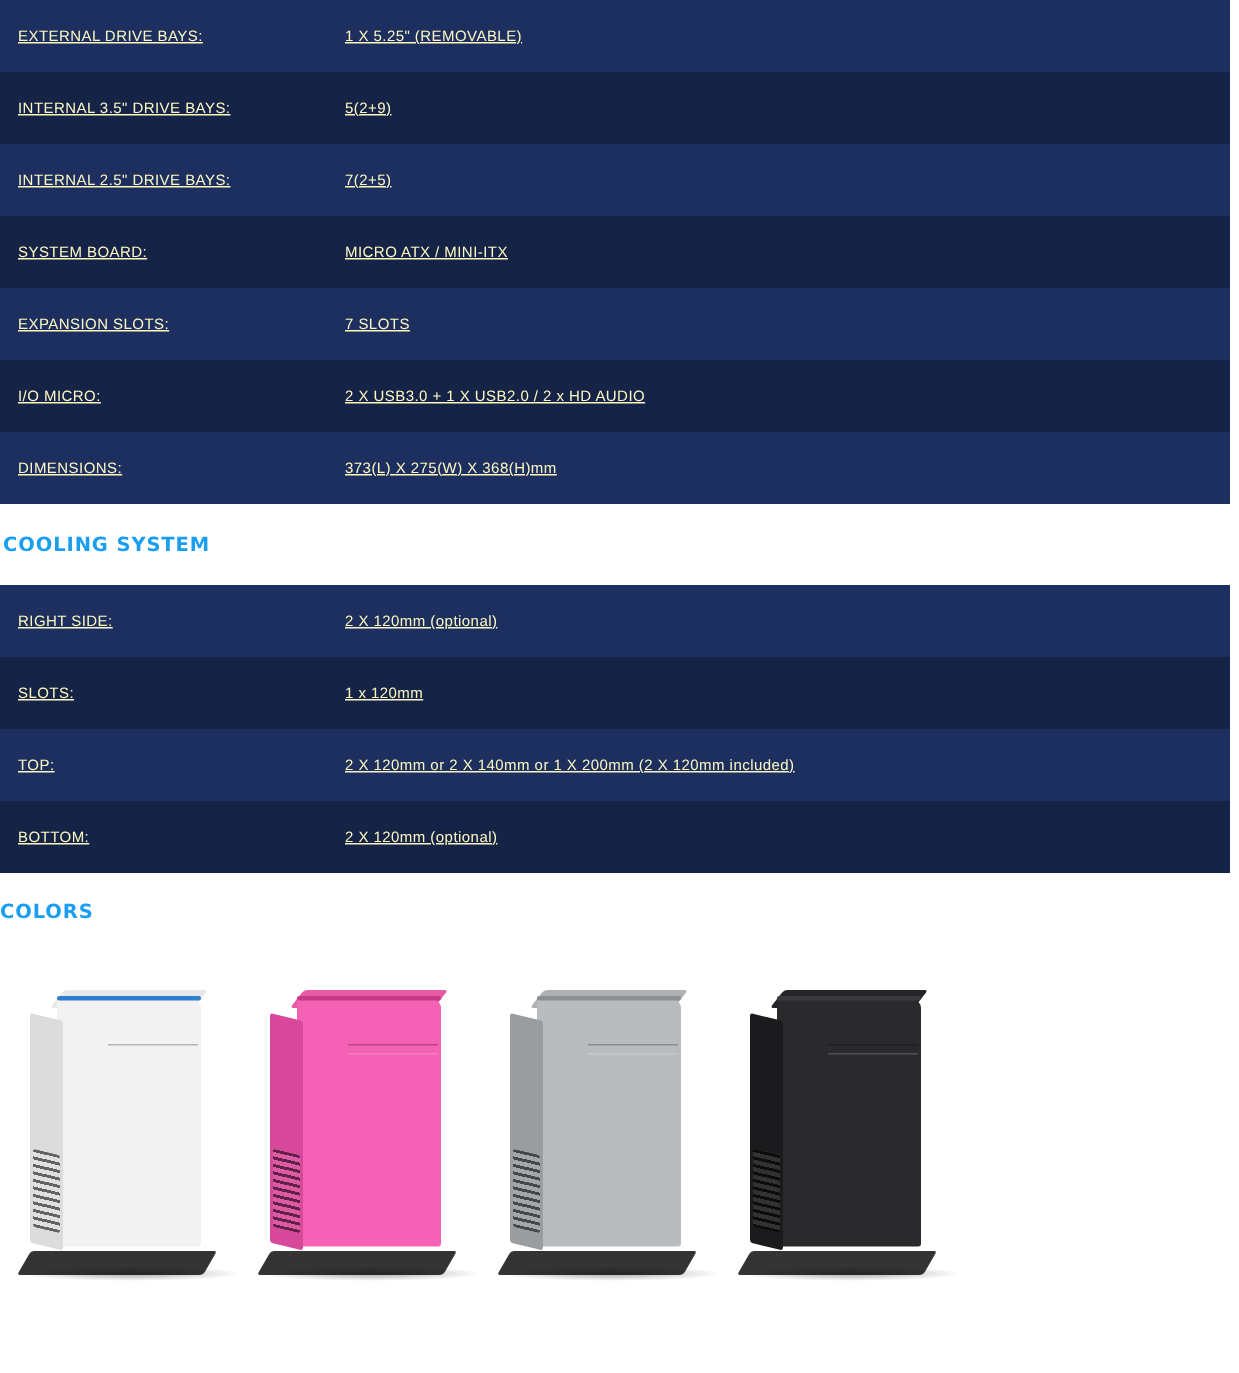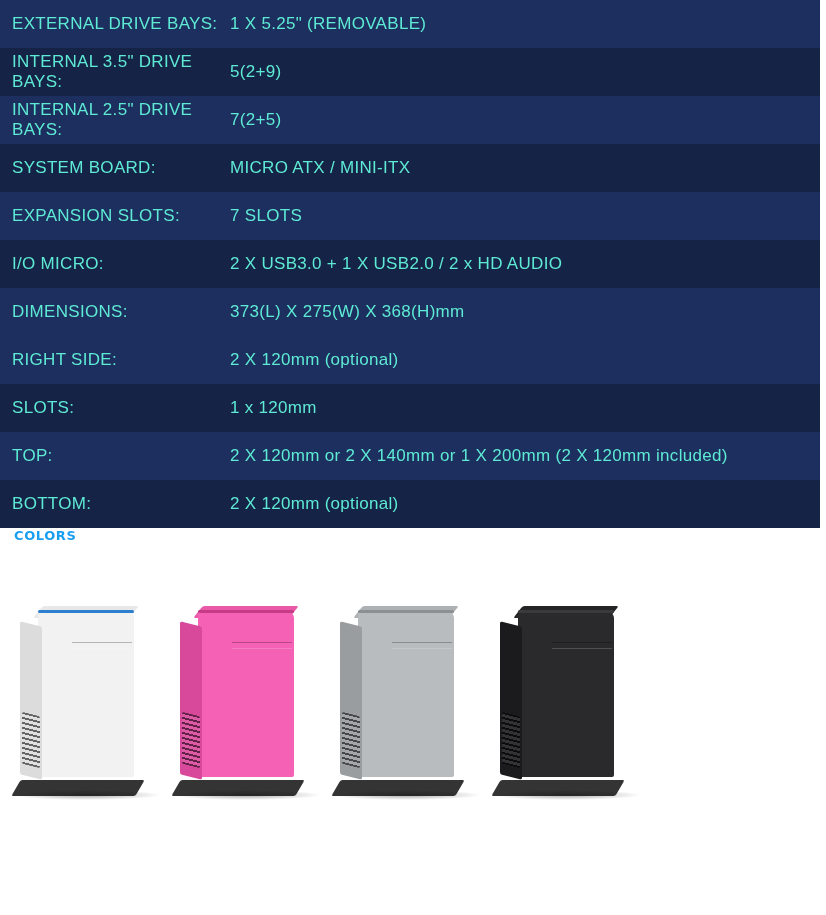--- a/index.html
+++ b/index.html
@@ -19,26 +19,27 @@
   }
   .spec-table {
     width: 820px;
     border-collapse: collapse;
     table-layout: fixed;
   }
   .spec-row { height: 48px; }
   .spec-row.odd  { background: #152346; }
   .spec-row.even { background: #1c2f5e; }
   .spec-label, .spec-value {
-    color: #5eead4;
-    font-size: 17px;
+    color: #fef9c3;
+    font-size: 10px;
     letter-spacing: 0.3px;
     vertical-align: middle;
     padding: 0;
     font-weight: 400;
+    text-decoration: underline;
   }
   .spec-label {
     width: 218px;
     padding-left: 12px;
   }
   .spec-value {
     padding-left: 12px;
   }
   .section-heading {
     color: #1a9ff0;
@@ -50,21 +51,22 @@
   .heading-wrap {
     height: 54px;
     display: flex;
     align-items: center;
     padding-left: 2px;
     background: #ffffff;
   }
   .colors-heading-wrap {
     height: 52px;
     display: flex;
-    padding-left: 14px;
+    align-items: center;
+    padding-left: 0;
     background: #ffffff;
   }
   .colors-strip {
     display: flex;
     align-items: flex-end;
     gap: 0px;
     padding-left: 10px;
     height: 220px;
   }
   .case-fig {
@@ -190,20 +192,23 @@
         <td class="spec-label">I/O MICRO:</td>
         <td class="spec-value">2 X USB3.0 + 1 X USB2.0 / 2 x HD AUDIO</td>
       </tr>
       <tr class="spec-row even">
         <td class="spec-label">DIMENSIONS:</td>
         <td class="spec-value">373(L) X 275(W) X 368(H)mm</td>
       </tr>
     </tbody>
   </table>
 
+  <div class="heading-wrap">
+    <span class="section-heading">COOLING SYSTEM</span>
+  </div>
 
   <table class="spec-table">
     <tbody>
       <tr class="spec-row even">
         <td class="spec-label">RIGHT SIDE:</td>
         <td class="spec-value">2 X 120mm (optional)</td>
       </tr>
       <tr class="spec-row odd">
         <td class="spec-label">SLOTS:</td>
         <td class="spec-value">1 x 120mm</td>

